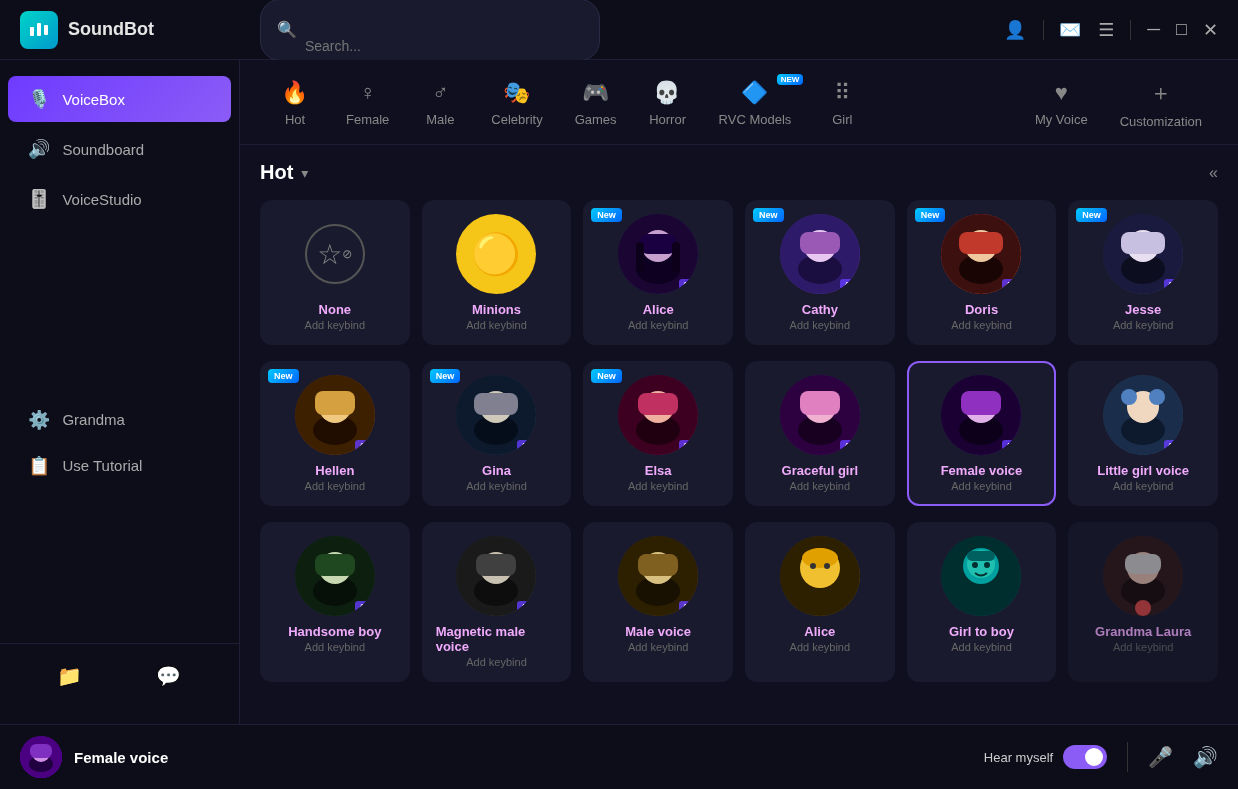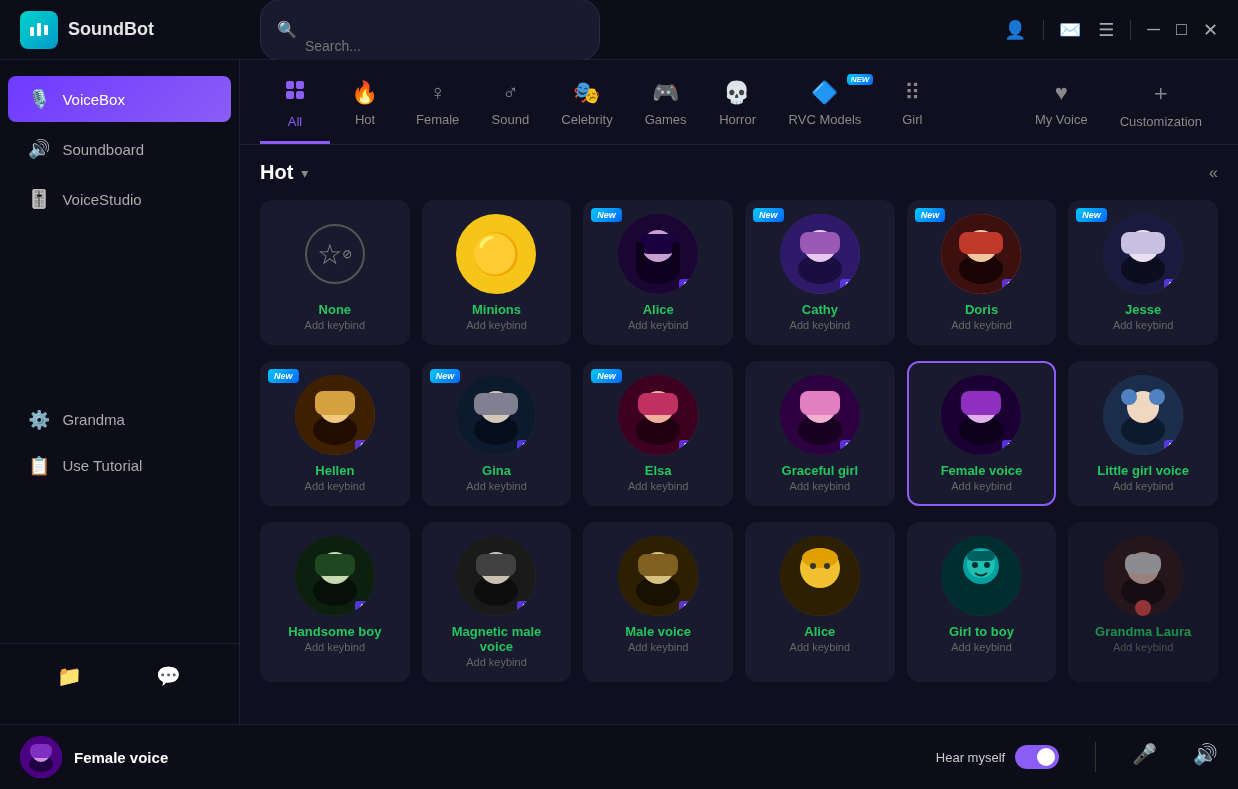--- a/index.html
+++ b/index.html
@@ -232,40 +232,38 @@
       align-items: center;
       justify-content: center;
       font-size: 32px;
       overflow: hidden;
       position: relative;
     }
 
     .card-name {
       font-size: 13px;
       font-weight: 600;
-      color: #22c55e;
+      color: #f0abfc;
       margin-top: 8px;
-      text-align: center;
     }
     .card-keybind {
       font-size: 11px;
       color: #666;
       margin-top: 2px;
     }
     .card-badge {
       position: absolute;
       top: 6px;
       left: 6px;
       background: linear-gradient(135deg, #00c9ff, #0066ff);
       color: #fff;
       font-size: 9px;
       padding: 2px 6px;
       border-radius: 4px;
       font-weight: 700;
-      font-style: italic;
     }
     .card-ai-badge {
       position: absolute;
       bottom: 4px;
       right: 4px;
       background: rgba(100, 60, 255, 0.8);
       color: #fff;
       font-size: 8px;
       padding: 1px 4px;
       border-radius: 3px;
@@ -319,21 +317,22 @@
       overflow: hidden;
     }
     .footer-voice-name {
       font-size: 15px;
       font-weight: 600;
       color: #fff;
     }
     .footer-controls {
       margin-left: auto;
       display: flex;
-      gap: 36px;
+      align-items: center;
+      gap: 20px;
     }
     .toggle-group {
       display: flex;
       align-items: center;
       gap: 10px;
     }
     .toggle-label {
       font-size: 13px;
       color: #ccc;
     }
@@ -431,42 +430,31 @@
 
     <div class="sidebar-bottom">
       <span class="sidebar-bottom-icon">📁</span>
       <span class="sidebar-bottom-icon">💬</span>
     </div>
   </div>
 
   <div class="content">
 
     <div class="category-tabs">
-      <div class="cat-tab active">
-        <span class="cat-icon">
-          <svg width="24" height="24" viewBox="0 0 24 24" fill="none">
-            <rect x="3" y="3" width="8" height="8" rx="2" fill="#8b5cf6"></rect>
-            <rect x="13" y="3" width="8" height="8" rx="2" fill="#8b5cf6"></rect>
-            <rect x="3" y="13" width="8" height="8" rx="2" fill="#8b5cf6"></rect>
-            <rect x="13" y="13" width="8" height="8" rx="2" fill="#8b5cf6"></rect>
-          </svg>
-        </span>
-        <span>All</span>
-      </div>
       <div class="cat-tab">
         <span class="cat-icon">🔥</span>
         <span>Hot</span>
       </div>
       <div class="cat-tab">
         <span class="cat-icon">♀</span>
         <span>Female</span>
       </div>
       <div class="cat-tab">
         <span class="cat-icon">♂</span>
-        <span>Sound</span>
+        <span>Male</span>
       </div>
       <div class="cat-tab">
         <span class="cat-icon">🎭</span>
         <span>Celebrity</span>
       </div>
       <div class="cat-tab">
         <span class="cat-icon">🎮</span>
         <span>Games</span>
       </div>
       <div class="cat-tab">

